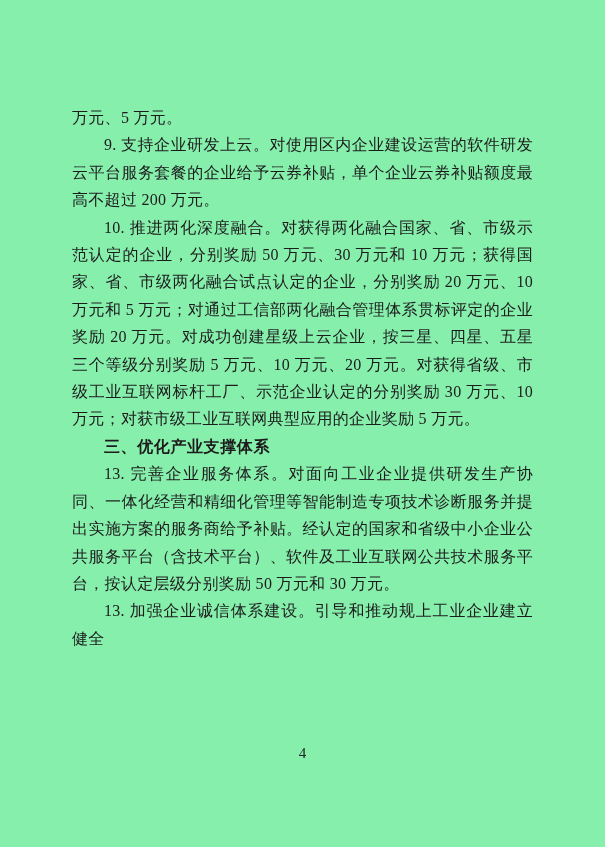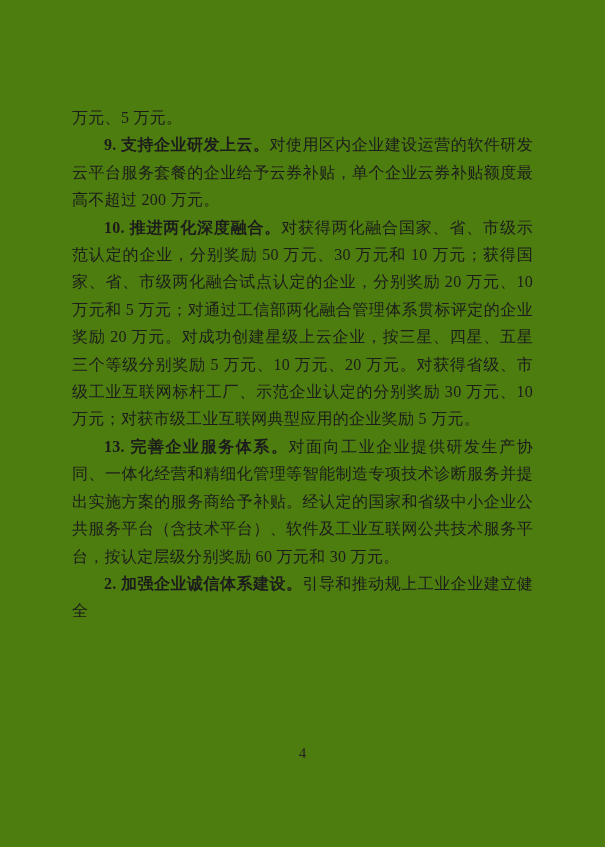--- a/index.html
+++ b/index.html
@@ -4,21 +4,21 @@
 <style>
   html, body {
     margin: 0;
     padding: 0;
     background: #e8e8e8;
   }
   .page {
     position: relative;
     width: 605px;
     height: 847px;
-    background: #4d7c0f;
+    background: #86efac;
     margin: 0;
     overflow: hidden;
     font-family: "Liberation Serif", "DejaVu Serif", serif;
     color: #1c1c1c;
   }
   .content {
     position: absolute;
     left: 72px;
     top: 104px;
     width: 461px;
@@ -27,21 +27,21 @@
     margin: 0;
     font-size: 16px;
     line-height: 27.4px;
     text-align: justify;
     letter-spacing: 0.3px;
   }
   .para.indent {
     text-indent: 2em;
   }
   .lead {
-    font-weight: bold;
+    font-weight: normal;
   }
   .para.section-heading {
     font-weight: bold;
     text-indent: 2em;
     font-family: "Liberation Sans", "DejaVu Sans", sans-serif;
     font-size: 16px;
     letter-spacing: 0.6px;
   }
   .page-number {
     position: absolute;
@@ -59,22 +59,23 @@
 
 <div class="page">
   <div class="content">
 
     <p class="para"><span>万元、5 万元。</span></p>
 
     <p class="para indent"><span class="lead">9. 支持企业研发上云。</span><span>对使用区内企业建设运营的软件研发云平台服务套餐的企业给予云券补贴，单个企业云券补贴额度最高不超过 200 万元。</span></p>
 
     <p class="para indent"><span class="lead">10. 推进两化深度融合。</span><span>对获得两化融合国家、省、市级示范认定的企业，分别奖励 50 万元、30 万元和 10 万元；获得国家、省、市级两化融合试点认定的企业，分别奖励 20 万元、10 万元和 5 万元；对通过工信部两化融合管理体系贯标评定的企业奖励 20 万元。对成功创建星级上云企业，按三星、四星、五星三个等级分别奖励 5 万元、10 万元、20 万元。对获得省级、市级工业互联网标杆工厂、示范企业认定的分别奖励 30 万元、10 万元；对获市级工业互联网典型应用的企业奖励 5 万元。</span></p>
 
+    <p class="para section-heading">三、优化产业支撑体系</p>
 
 
-    <p class="para indent"><span class="lead">13. 完善企业服务体系。</span><span>对面向工业企业提供研发生产协同、一体化经营和精细化管理等智能制造专项技术诊断服务并提出实施方案的服务商给予补贴。经认定的国家和省级中小企业公共服务平台（含技术平台）、软件及工业互联网公共技术服务平台，按认定层级分别奖励 60 万元和 30 万元。</span></p>
+    <p class="para indent"><span class="lead">13. 完善企业服务体系。</span><span>对面向工业企业提供研发生产协同、一体化经营和精细化管理等智能制造专项技术诊断服务并提出实施方案的服务商给予补贴。经认定的国家和省级中小企业公共服务平台（含技术平台）、软件及工业互联网公共技术服务平台，按认定层级分别奖励 50 万元和 30 万元。</span></p>
 
-    <p class="para indent"><span class="lead">2. 加强企业诚信体系建设。</span><span>引导和推动规上工业企业建立健全</span></p>
+    <p class="para indent"><span class="lead">13. 加强企业诚信体系建设。</span><span>引导和推动规上工业企业建立健全</span></p>
 
   </div>
 
   <div class="page-number">4</div>
 </div>
 
 </body></html>

